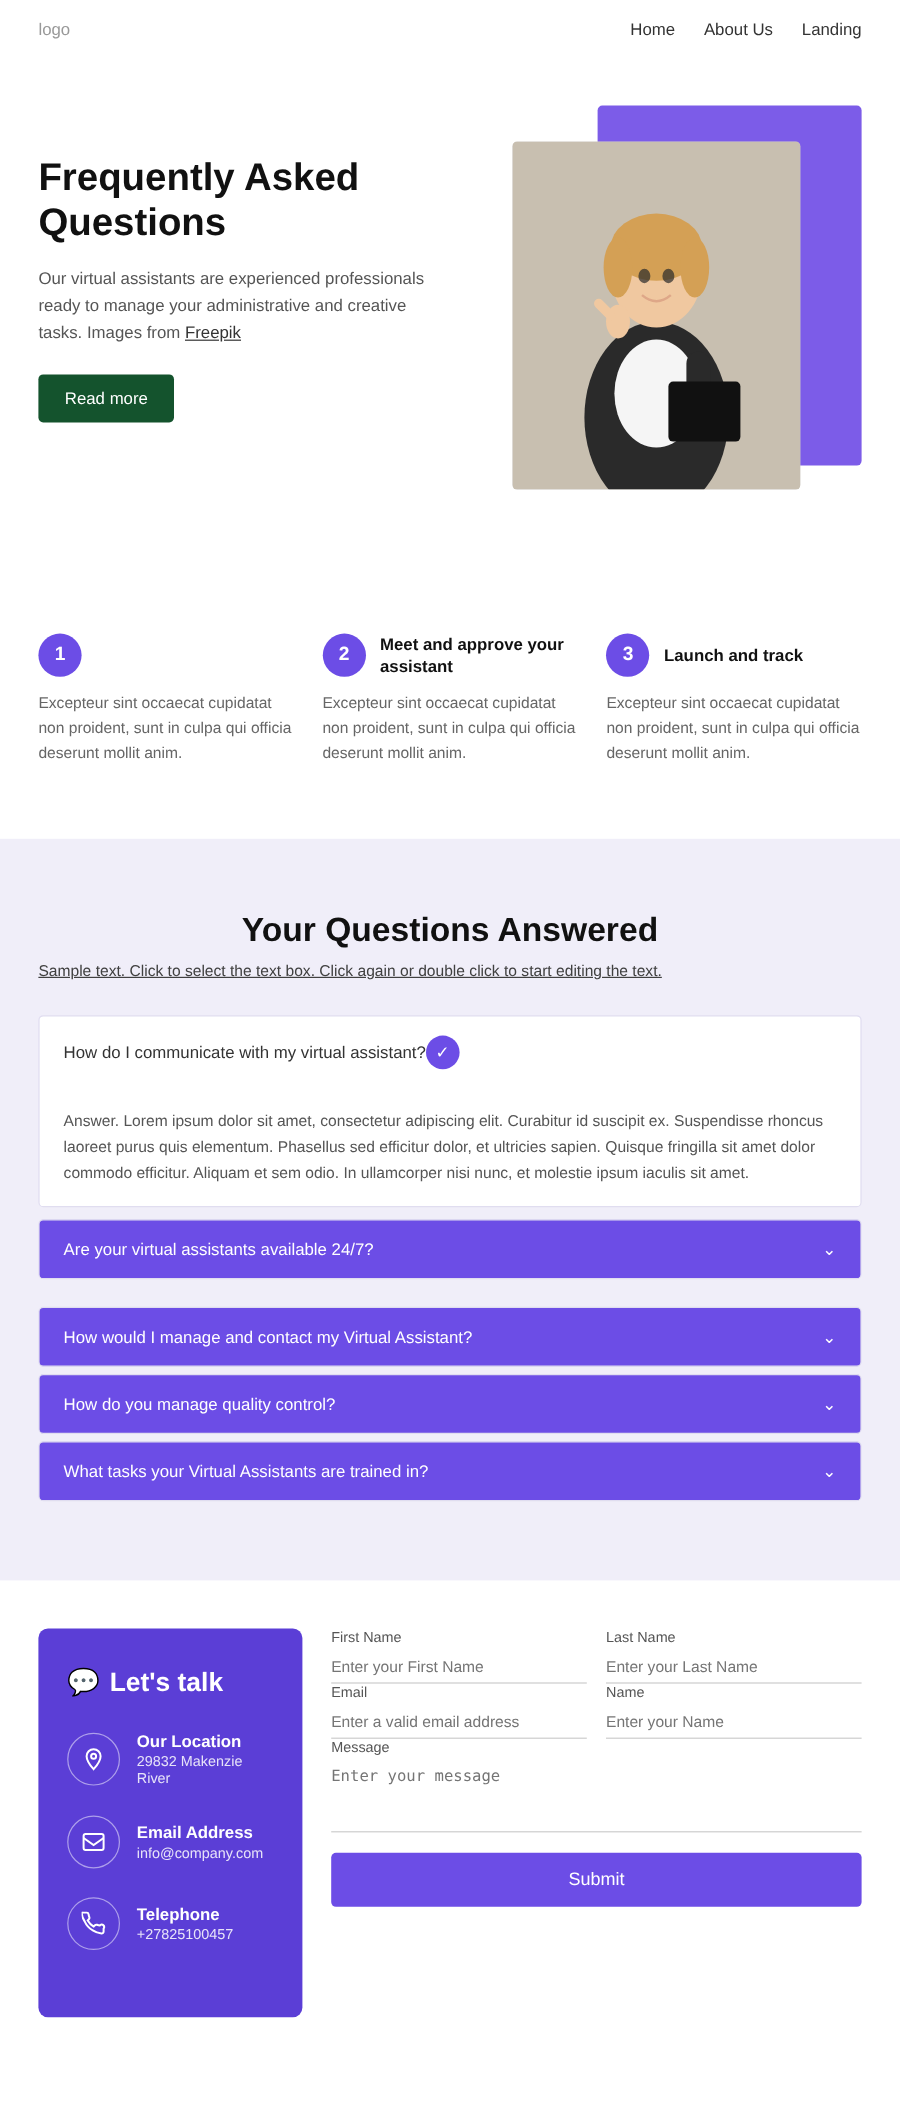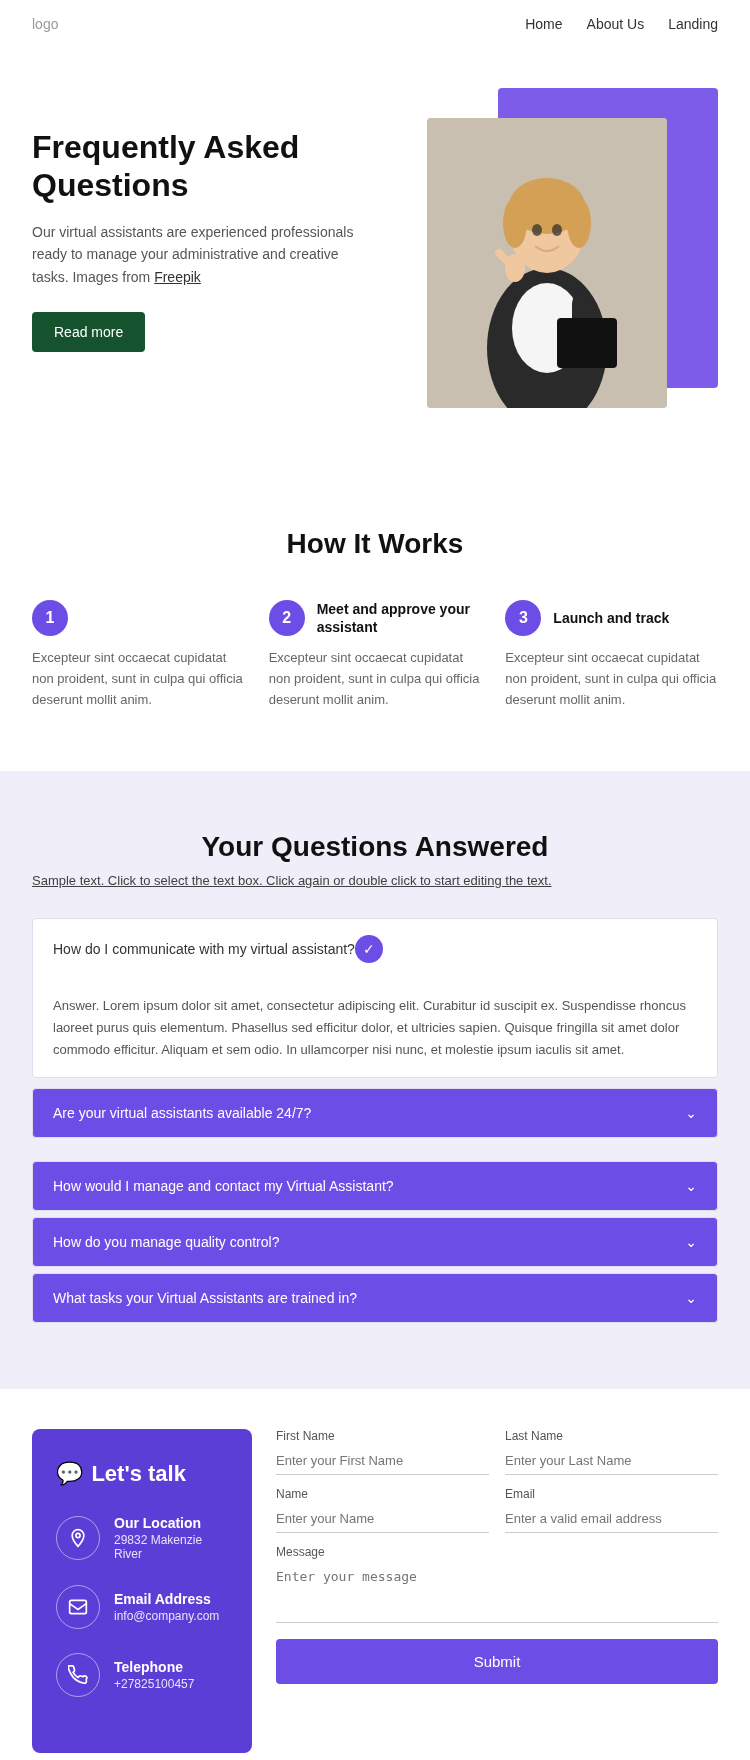--- a/index.html
+++ b/index.html
@@ -57,21 +57,21 @@
     
     .contact-section { padding: 40px 32px; display: flex; gap: 24px; }
     .contact-card { background: #5b3ed6; border-radius: 8px; padding: 32px 24px; flex: 0 0 220px; color: #fff; }
     .contact-card h2 { font-size: 22px; font-weight: 700; margin-bottom: 28px; display: flex; align-items: center; gap: 8px; }
     .contact-info-item { display: flex; align-items: center; gap: 14px; margin-bottom: 24px; }
     .contact-icon-circle { width: 44px; height: 44px; border-radius: 50%; border: 1.5px solid rgba(255,255,255,0.5); display: flex; align-items: center; justify-content: center; flex-shrink: 0; font-size: 16px; }
     .contact-label { font-weight: 700; font-size: 14px; margin-bottom: 2px; }
     .contact-value { font-size: 12px; opacity: 0.85; }
 
     .contact-form { flex: 1; }
-    .form-row { display: flex; gap: 16px; margin-bottom: 12px; }
+    .form-row { display: flex; gap: 16px; margin-bottom: 0; }
     .form-group { flex: 1; }
     .form-group label { display: block; font-size: 12px; color: #555; margin-bottom: 4px; }
     .form-group input, .form-group textarea { width: 100%; border: none; border-bottom: 1px solid #ccc; padding: 6px 0; font-size: 13px; color: #999; outline: none; background: transparent; }
     .form-group textarea { resize: none; height: 60px; }
     .submit-btn { width: 100%; background: #6c4de6; color: #fff; border: none; padding: 14px; border-radius: 4px; font-size: 15px; cursor: pointer; margin-top: 12px; }
   </style>
 </head>
 <body>
 
 <nav>
@@ -117,21 +117,20 @@
         <rect x="130" y="200" width="60" height="50" rx="4" fill="#111"></rect>
 
         <ellipse cx="88" cy="150" rx="10" ry="14" fill="#f0c8a0"></ellipse>
         <line x1="82" y1="145" x2="72" y2="135" stroke="#f0c8a0" stroke-width="8" stroke-linecap="round"></line>
       </svg>
     </div>
   </div>
 </section>
 
 <section class="how-it-works">
-  <h2>How It Works</h2>
   <div class="steps">
 
     <div class="step">
       <div class="step-header">
         <div class="step-num">1</div>
       </div>
       <p>Excepteur sint occaecat cupidatat non proident, sunt in culpa qui officia deserunt mollit anim.</p>
     </div>
 
     <div class="step">
@@ -248,26 +247,26 @@
         <label>First Name</label>
         <input type="text" placeholder="Enter your First Name" style="">
       </div>
       <div class="form-group">
         <label>Last Name</label>
         <input type="text" placeholder="Enter your Last Name" style="">
       </div>
     </div>
     <div class="form-row">
       <div class="form-group">
+        <label>Email</label>
+        <input type="email" placeholder="Enter a valid email address" style="">
+      </div>
+      <div class="form-group">
         <label>Name</label>
         <input type="text" placeholder="Enter your Name" style="">
-      </div>
-      <div class="form-group">
-        <label>Email</label>
-        <input type="email" placeholder="Enter a valid email address" style="">
       </div>
     </div>
     <div class="form-group">
       <label>Message</label>
       <textarea placeholder="Enter your message" style=""></textarea>
     </div>
     <button class="submit-btn">Submit</button>
   </div>
 </section>
 

